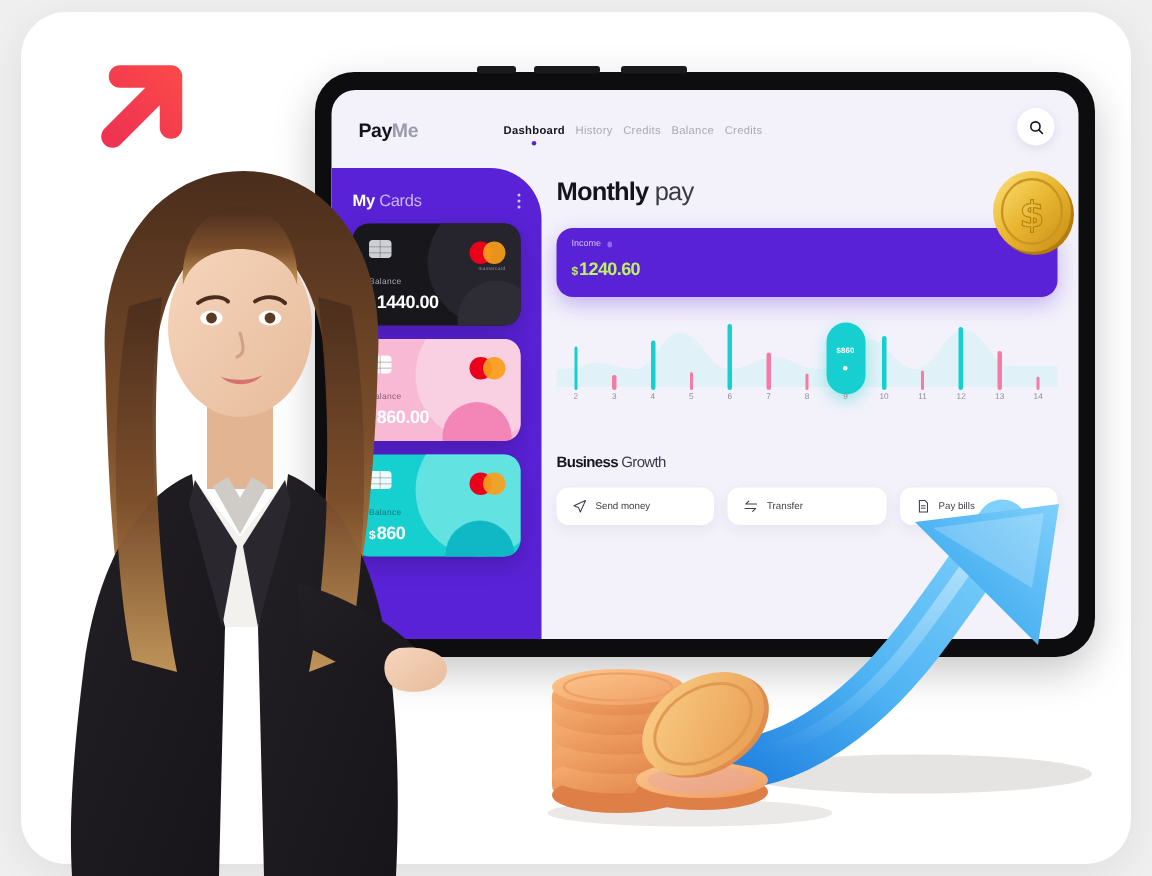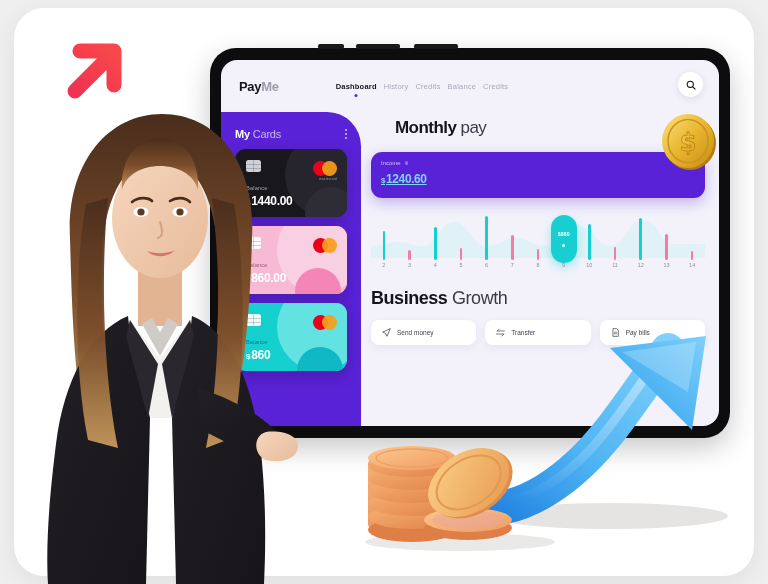--- a/index.html
+++ b/index.html
@@ -101,57 +101,57 @@
 
   .bal-lbl { position:absolute; left:11px; bottom:26px; font-size:5.6px; letter-spacing:.2px; }
   .bal-val { position:absolute; left:11px; bottom:9px; font-size:12px; font-weight:700; letter-spacing:-.3px; }
   .black .bal-lbl { color:#a7a6b0; } .black .bal-val { color:#ffffff; }
   .pink .bal-lbl { color:#8d5c76; } .pink .bal-val { color:#ffffff; }
   .teal .bal-lbl { color:#0c7a84; } .teal .bal-val { color:#ffffff; }
   .bal-val em { font-style:normal; font-size:8px; font-weight:700; margin-right:1px; }
 
   
   .main { position:absolute; left:150px; top:58px; right:14px; }
-  .h-row { display:flex; align-items:flex-end; justify-content:space-between;margin-left:24px; }
+  .h-row { display:flex; align-items:flex-end; justify-content:space-between; }
   .h1 { font-size:17px; font-weight:700; color:#15141c; letter-spacing:-.55px; }
   .h1 span { font-weight:400; color:#3b3a48; }
   .month-lbl { font-size:6.5px; font-weight:700; color:#2a2935; }
 
   .stats { display:flex; gap:9px; margin-top:14px; }
   .stat {
     flex:1; height:46px; border-radius:11px; background:#ffffff; padding:8px 10px;
     box-shadow:0 3px 10px rgba(40,25,90,.07);
   }
   .stat.accent { background:#5a22d6; box-shadow:0 5px 14px rgba(90,34,214,.3); }
   .stat-lbl { font-size:6px; color:#9594a4; display:flex; align-items:center; gap:4px; }
   .stat.accent .stat-lbl { color:#d3c2fa; }
   .dot { width:3.5px; height:3.5px; border-radius:50%; display:inline-block; }
   .stat-val { font-size:12px; font-weight:700; color:#15141c; margin-top:6px; letter-spacing:-.4px; }
-  .stat.accent .stat-val { color:#7dd3fc;text-decoration:underline; }
+  .stat.accent .stat-val { color:#bef264; }
   .stat-val em { font-style:normal; font-size:8px; margin-right:1px; }
 
   
   .chart { position:relative; margin-top:14px; height:62px; }
   .wave { position:absolute; left:0; top:0; width:100%; height:46px; }
   .bars { position:absolute; left:0; bottom:14px; width:100%; height:48px; }
   .bar { position:absolute; bottom:0; width:2.6px; border-radius:2px; }
   .bar.t { background:#17cfd0; }
   .bar.p { background:#f77aa4; }
   .tip {
     position:absolute; bottom:-3px; width:26px; height:48px; background:#17cfd0;
     border-radius:13px; box-shadow:0 4px 10px rgba(23,207,208,.38);
     display:flex; flex-direction:column; align-items:center; justify-content:center; gap:7px;
   }
   .tip-val { font-size:5.2px; font-weight:700; color:#ffffff; letter-spacing:.1px; }
   .tip-dot { width:3px; height:3px; border-radius:50%; background:#ffffff; }
   .xaxis { position:absolute; left:0; bottom:0; width:100%; height:12px; }
   .xlab { position:absolute; font-size:5.5px; color:#8f8ea0; transform:translateX(-50%); }
 
   
-  .h2 { font-size:18px; font-weight:700; color:#15141c; margin-top:14px; letter-spacing:-.45px; }
+  .h2 { font-size:10px; font-weight:700; color:#15141c; margin-top:29px; letter-spacing:-.45px; }
   .h2 span { font-weight:400; color:#3b3a48; }
   .actions { display:flex; gap:9px; margin-top:11px; }
   .action {
     flex:1; height:25px; background:#ffffff; border-radius:8px;
     display:flex; align-items:center; gap:6px; padding:0 11px;
     box-shadow:0 3px 9px rgba(40,25,90,.07);
   }
   .action-lbl { font-size:6.5px; color:#3f3e4c; white-space:nowrap; }
 
   

